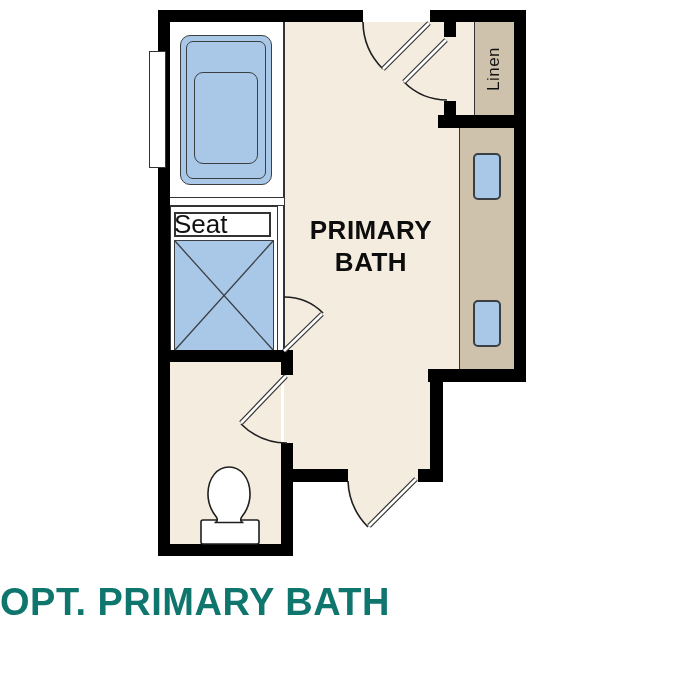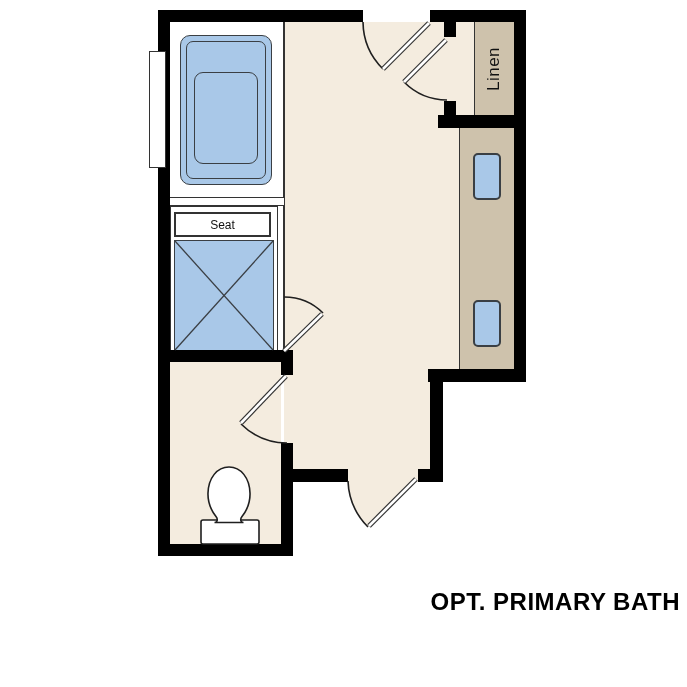--- a/index.html
+++ b/index.html
@@ -8,35 +8,35 @@
     font-family:"Liberation Sans", sans-serif;
     --wall:#000000;--outline:#3a3f44;--line:#1f1f1f;--floor:#f4ecdf;--tan:#cec2ac;--blue:#a9c8e8;
   }
   #canvas *{box-sizing:border-box;}
   .abs{position:absolute;}
   .wall{position:absolute;background:var(--wall);}
   .floor{position:absolute;background:var(--floor);}
   .svglayer{position:absolute;left:0;top:0;width:687px;height:687px;pointer-events:none;}
   .seat-text{
     position:absolute;left:174px;top:212px;width:97px;height:25px;
-    display:flex;align-items:center;justify-content:center;
-    font-size:12px;color:#111;
+    display:flex;align-items:center;
+    font-size:26px;color:#111;
   }
   .linen-wrap{
     position:absolute;left:474px;top:22px;width:40px;height:93px;
     display:flex;align-items:center;justify-content:center;
   }
   .linen-text{transform:rotate(-90deg);font-size:17px;color:#111;white-space:nowrap;letter-spacing:.5px;}
   .room-label{
     position:absolute;left:291px;top:214px;width:160px;
     text-align:center;font-weight:bold;font-size:26px;line-height:32px;color:#0d0d0d;letter-spacing:.5px;
   }
   .caption{
     position:absolute;left:0;top:583px;width:680px;
-    text-align:right;font-weight:bold;font-size:24px;line-height:38px;color:#000000;letter-spacing:.5px;
+    text-align:left;font-weight:bold;font-size:38px;line-height:38px;color:#0f766e;letter-spacing:.5px;
   }
 </style>
 </head>
 <body>
 
 <div id="canvas">
 
   <div class="floor" style="left:284px;top:22px;width:176px;height:347px;"></div>
   <div class="floor" style="left:444px;top:22px;width:30px;height:93px;"></div>
   <div class="floor" style="left:284px;top:350px;width:159px;height:119px;"></div>
@@ -125,17 +125,21 @@
                C 249.5 478 241 467 229 467 Z"></path>
     </g>
   </svg>
 
   <div class="seat-text">
     <span>Seat</span>
   </div>
   <div class="linen-wrap">
     <span class="linen-text">Linen</span>
   </div>
+  <div class="room-label">
+    <div>PRIMARY</div>
+    <div>BATH</div>
+  </div>
   <div class="caption">
     <div>OPT. PRIMARY BATH</div>
   </div>
 
 </div>
 
 </body></html>

